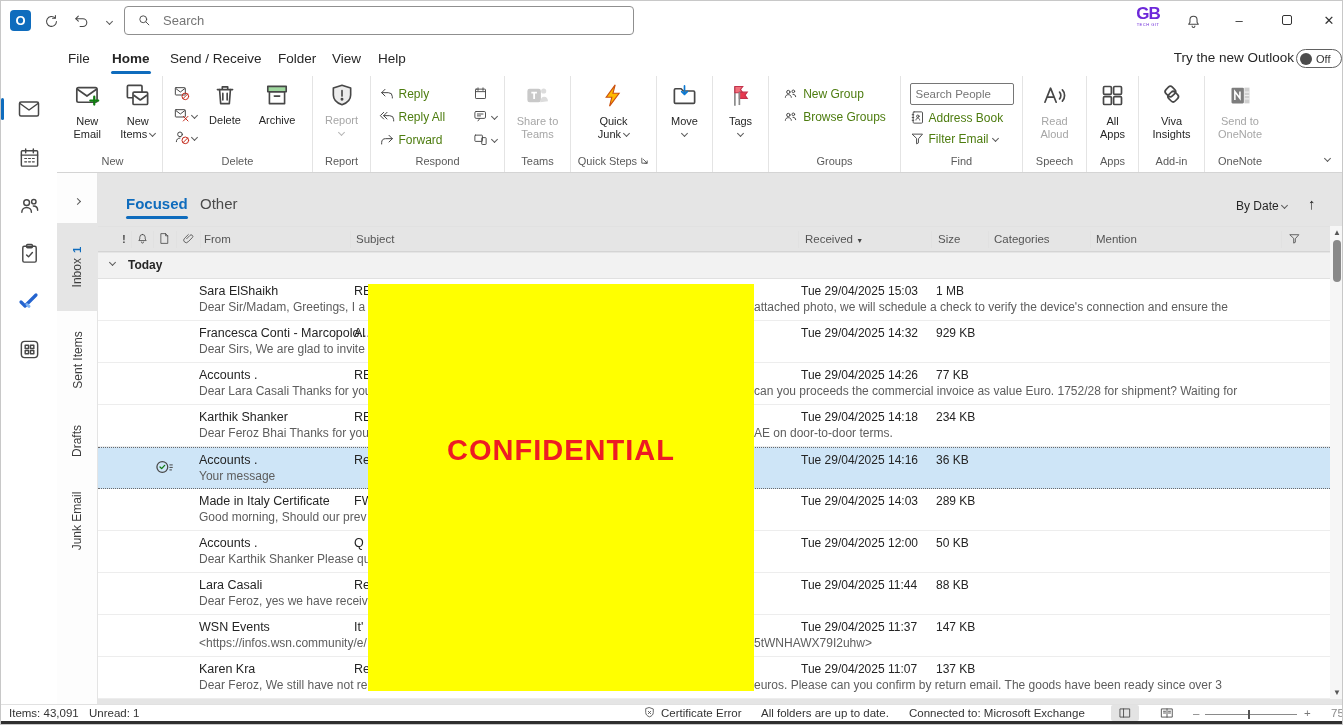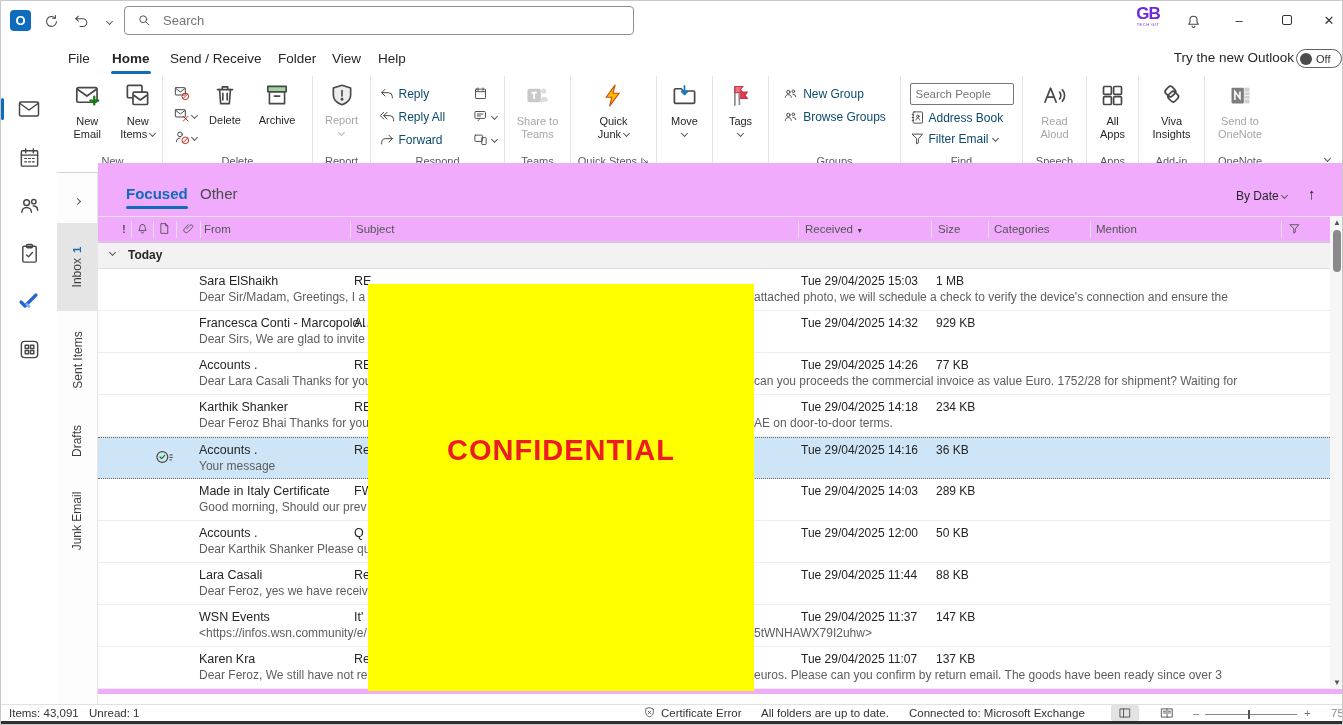--- a/index.html
+++ b/index.html
@@ -35,35 +35,35 @@
   #ribbon{left:56px;top:75px;right:0;height:97px;background:#fff;border-bottom:1px solid #d4d4d4;display:flex;padding-left:6px;}
   .rgroup{display:flex;flex-direction:column;border-right:1px solid #e4e4e4;height:96px;flex:none;}
   .rgc{flex:1;display:flex;justify-content:center;gap:2px;padding-top:3px;}
   .rgl{height:17px;text-align:center;font-size:11px;color:#5a5a5a;white-space:nowrap;}
   .bigbtn{width:52px;display:flex;flex-direction:column;align-items:center;gap:3px;padding-top:3px;font-size:11px;line-height:13px;color:#262626;text-align:center;}
   .bigbtn .bl{white-space:pre-line;}
   .bigbtn.dis{color:#a6a6a6;}
   .mini{display:flex;flex-direction:column;gap:6px;padding:6px 2px 0 2px;}
   .minibtn{display:flex;align-items:center;gap:2px;height:16px;}
   .stack{display:flex;flex-direction:column;gap:6px;padding:6px 4px 0 4px;}
-  .srow{display:flex;align-items:center;gap:4px;height:17px;font-size:12px;color:#0c4a6e;white-space:nowrap;}
+  .srow{display:flex;align-items:center;gap:4px;height:17px;font-size:12px;color:#4d7c0f;white-space:nowrap;}
   #sppl{width:104px;height:22px;border:1px solid #767676;border-radius:2px;font-size:11.5px;color:#5f5f5f;padding:0 5px;outline:none;}
   #ribcollapse{position:absolute;right:12px;top:155px;}
   
   #navrail{left:0;top:40px;width:56px;height:663px;background:#fff;}
   .railbtn{position:absolute;left:14px;width:28px;height:28px;display:flex;align-items:center;justify-content:center;}
   #railsel{left:0;top:57px;width:3px;height:22px;background:#0f6cbd;border-radius:2px;}
   
   #folderpane{left:56px;top:172px;width:41px;height:531px;background:#fdfdfd;border-right:1px solid #e4e4e4;}
   .fitem{position:absolute;left:0;width:41px;display:flex;align-items:center;justify-content:center;}
   .fitem .rot{transform:rotate(-90deg);white-space:nowrap;font-size:12px;color:#3c3c3c;display:flex;gap:5px;align-items:center;}
   .fitem.sel{background:#e5e5e5;}
   .fcount{color:#0f6cbd;font-weight:bold;font-size:11.5px;}
   
-  #list{left:97px;top:162px;width:1246px;height:531px;background:#f0abfc;}
+  #list{left:97px;top:172px;width:1246px;height:531px;background:#e5e5e5;}
   #tabFocused{position:absolute;left:28px;top:22px;font-size:15px;font-weight:bold;color:#0f6cbd;}
   #tabFocused:after{content:"";position:absolute;left:0;right:0;bottom:-7px;height:3px;border-radius:2px;background:#0f6cbd;}
   #tabOther{position:absolute;left:102px;top:22px;font-size:15px;color:#4a4a4a;}
   #sortby{position:absolute;left:1138px;top:26px;font-size:12px;color:#262626;}
   #sortdir{position:absolute;left:1210px;top:22px;font-size:15px;color:#262626;}
   #colhdr{position:absolute;left:0;top:53px;width:1232px;height:26px;border-top:1px solid #e1e1e1;border-bottom:1px solid #d4d4d4;font-size:11.5px;color:#555;}
   .ch{position:absolute;top:6px;}
   .cdiv{position:absolute;top:4px;width:1px;height:17px;background:#e1e1e1;}
   #grouphdr{position:absolute;left:0;top:80px;width:1232px;height:26px;background:#f2f2f2;border-bottom:1px solid #e1e1e1;font-size:12px;color:#262626;}
   #rows{position:absolute;left:0;top:106px;width:1232px;}

